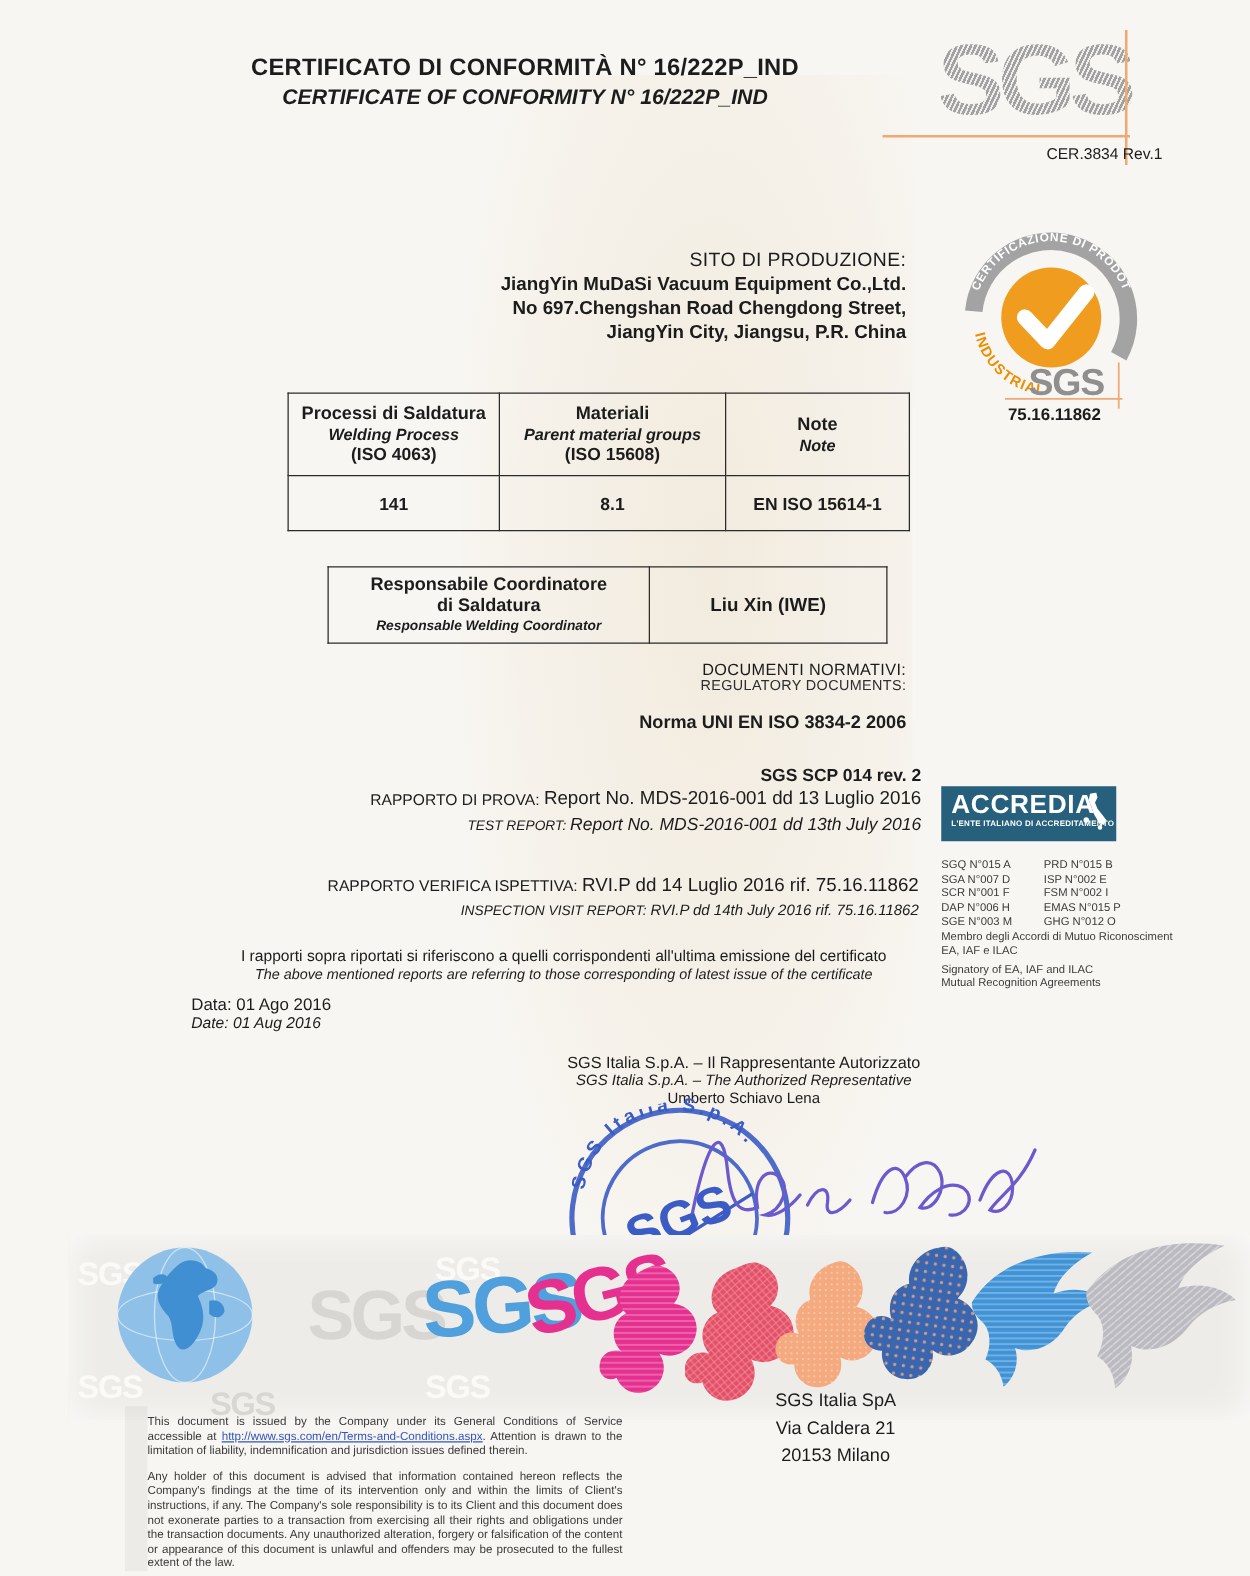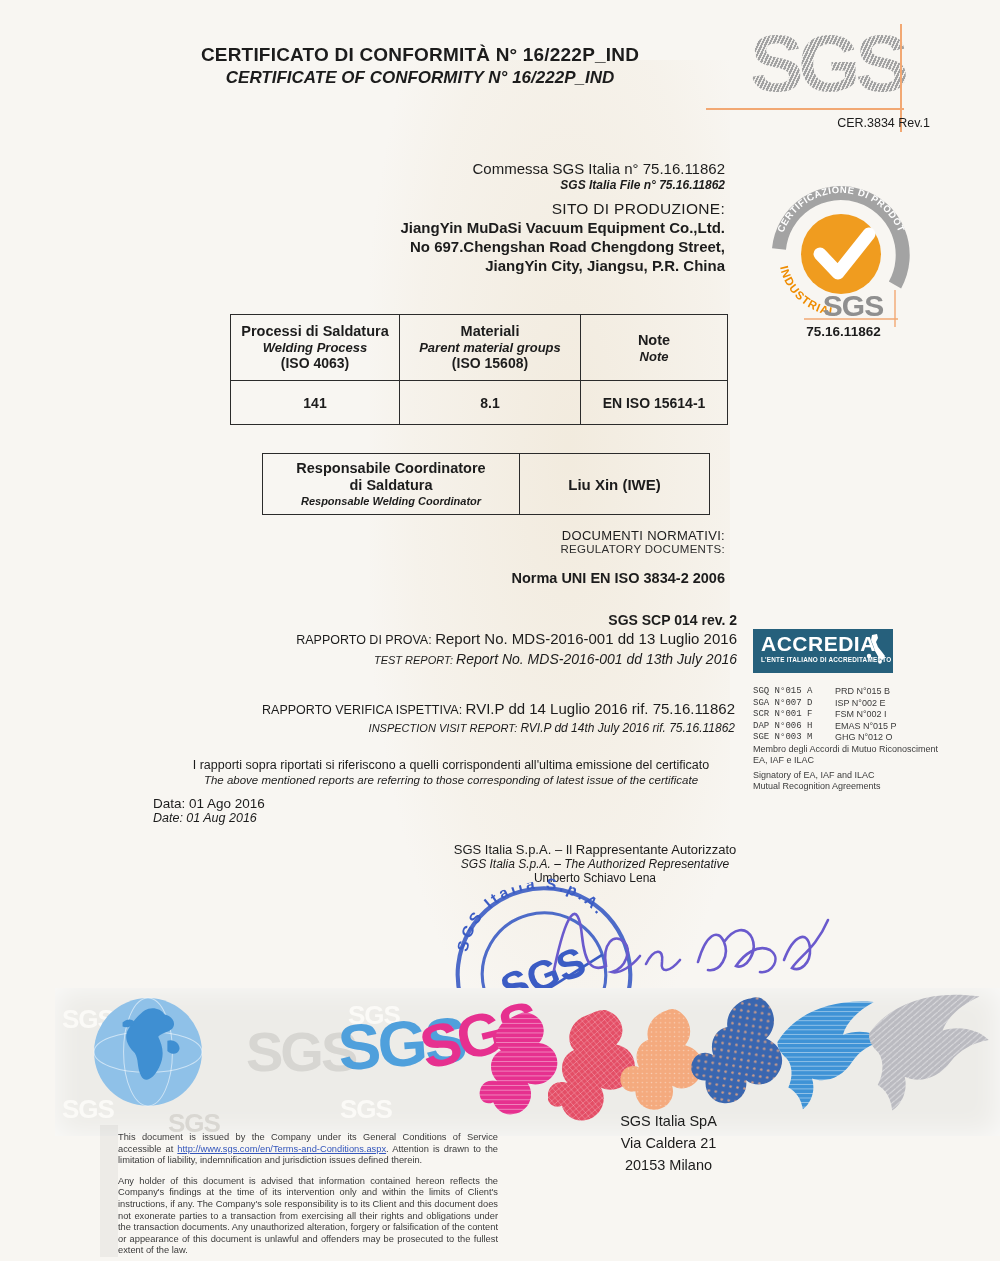--- a/index.html
+++ b/index.html
@@ -65,21 +65,21 @@
   .lab-i{font-size:11px; font-style:italic;}
   .val-i{font-size:14px; font-style:italic;}
   .val-i2{font-size:12px; font-style:italic;}
   sup{font-size:9px;}
   
   .acc-box{left:753px; top:629px; width:140px; height:44px; background:#26607c; color:#fff; overflow:hidden;}
   .acc-name{font-size:21px; font-weight:bold; letter-spacing:0.5px; margin:4px 0 0 8px; line-height:22px;}
   .acc-tag{font-size:6.4px; font-weight:bold; letter-spacing:0.2px; margin:1px 0 0 8px;}
   .acc-italy{position:absolute; right:6px; top:5px;}
   .acc-codes{left:753px; top:686px; width:170px; display:flex; font-size:9px; line-height:11.5px; color:#3b3b3b;}
-  .acc-codes .c1{width:82px;font-family:Liberation Mono, monospace;}
+  .acc-codes .c1{width:82px;}
   .acc-small{left:753px; width:220px; font-size:9px; line-height:11px; color:#3b3b3b;}
   
   .note-it{font-size:12.5px;}
   .note-en{font-size:11.5px; font-style:italic; margin-top:2px;}
   .date-it{font-size:13.5px;}
   .date-en{font-size:12.5px; font-style:italic;}
   .sign-block{left:400px; top:842px; width:390px; text-align:center;}
   .sign-l1{font-size:13px;}
   .sign-l2{font-size:12px; font-style:italic;}
   .sign-name{font-size:12px; margin-top:0;}
@@ -114,24 +114,20 @@
   </div>
 
   <div class="abs logo-wrap">
     <div class="logo-text">SGS</div>
     <div class="logo-stripes"></div>
   </div>
   <div class="abs crop-h"></div>
   <div class="abs crop-v"></div>
   <div class="abs cer-rev">CER.3834 Rev.1</div>
 
-  <div class="abs r-align" style="top:160px;">
-    <div class="commessa-it">Commessa SGS Italia n° 75.16.11862</div>
-    <div class="commessa-en">SGS Italia File n° 75.16.11862</div>
-  </div>
 
   <div class="abs r-align" style="top:200px;">
     <div class="sito-h">SITO DI PRODUZIONE:</div>
     <div class="sito-b">JiangYin MuDaSi Vacuum Equipment Co.,Ltd.</div>
     <div class="sito-b">No 697.Chengshan Road Chengdong Street,</div>
     <div class="sito-b">JiangYin City, Jiangsu, P.R. China</div>
   </div>
 
 
   <div class="abs badge">

